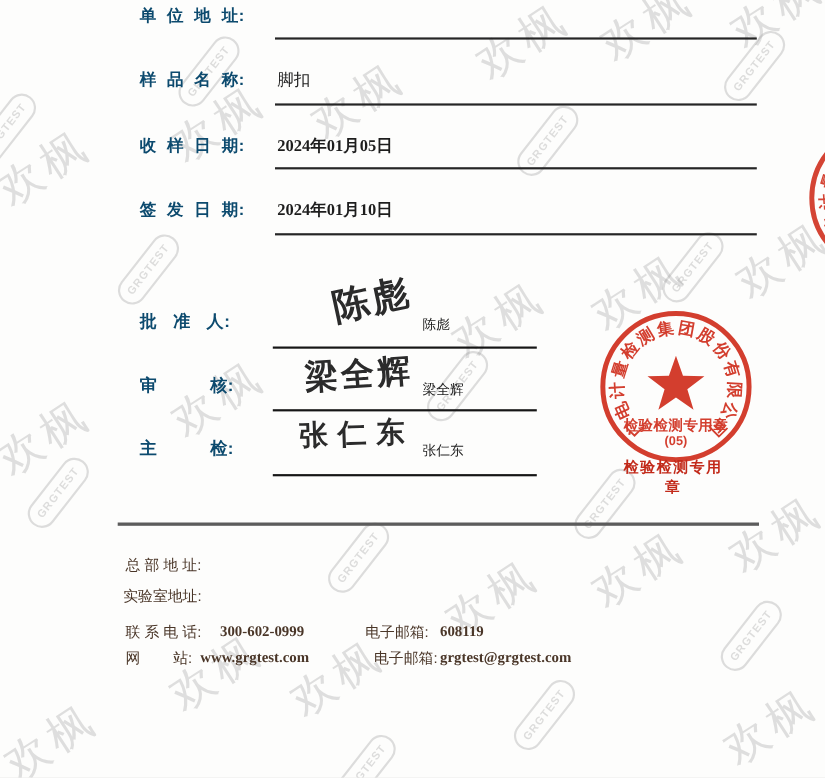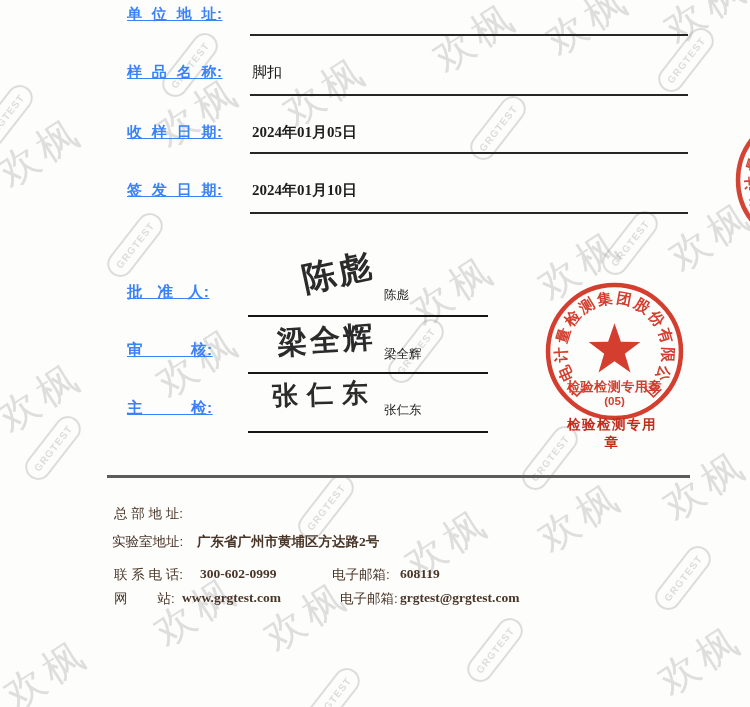--- a/index.html
+++ b/index.html
@@ -26,21 +26,21 @@
     opacity:.32;display:flex;align-items:center;justify-content:center;
   }
   .wm-pill span{
     font-size:10px;font-weight:700;letter-spacing:1px;color:var(--wm-gray);
     font-family:"Liberation Sans",sans-serif;
   }
   
   .content{position:absolute;inset:0;z-index:2;}
   .lab{
     position:absolute;left:127px;font-weight:700;font-size:15px;
-    white-space:pre;color:#3b82f6;letter-spacing:.5px;text-decoration:underline;
+    white-space:pre;color:#0c4a6e;letter-spacing:.5px;
   }
   .val{
     position:absolute;left:245px;font-size:15px;white-space:pre;
     font-family:"Liberation Serif",serif;color:#1d1d1d;
   }
   .val.bold{font-weight:700;}
   .underline{position:absolute;left:250px;width:438px;height:2px;background:#262626;}
   .sig-line{position:absolute;left:248px;width:240px;height:2px;background:#161616;}
   .sig-script{
     position:absolute;color:#2b2b2b;white-space:pre;
@@ -174,21 +174,20 @@
     <span class="lab" style="top:398px;font-size:15.5px">主          检:</span>
     <span class="sig-script" style="left:272px;top:377px;font-size:26px;font-weight:600;letter-spacing:9px;transform:rotate(-2deg)">张仁东</span>
     <span class="sig-name" style="top:402px">张仁东</span>
     <div class="sig-line" style="top:431px"></div>
 
     <div class="divider"></div>
 
     <span class="flab" style="left:114px;top:505px">总 部 地 址:</span>
 
     <span class="flab" style="left:112px;top:533px">实验室地址:</span>
-    <span class="fval" style="left:197px;top:533px">广东省广州市黄埔区方达路2号</span>
 
     <span class="flab" style="left:114px;top:566px">联 系 电 话:</span>
     <span class="fval" style="left:200px;top:566px">300-602-0999</span>
     <span class="flab" style="left:332px;top:566px">电子邮箱:</span>
     <span class="fval" style="left:400px;top:566px">608119</span>
 
     <span class="flab" style="left:114px;top:590px">网        站:</span>
     <span class="fval" style="left:182px;top:590px">www.grgtest.com</span>
     <span class="flab" style="left:340px;top:590px">电子邮箱:</span>
     <span class="fval" style="left:400px;top:590px">grgtest@grgtest.com</span>

